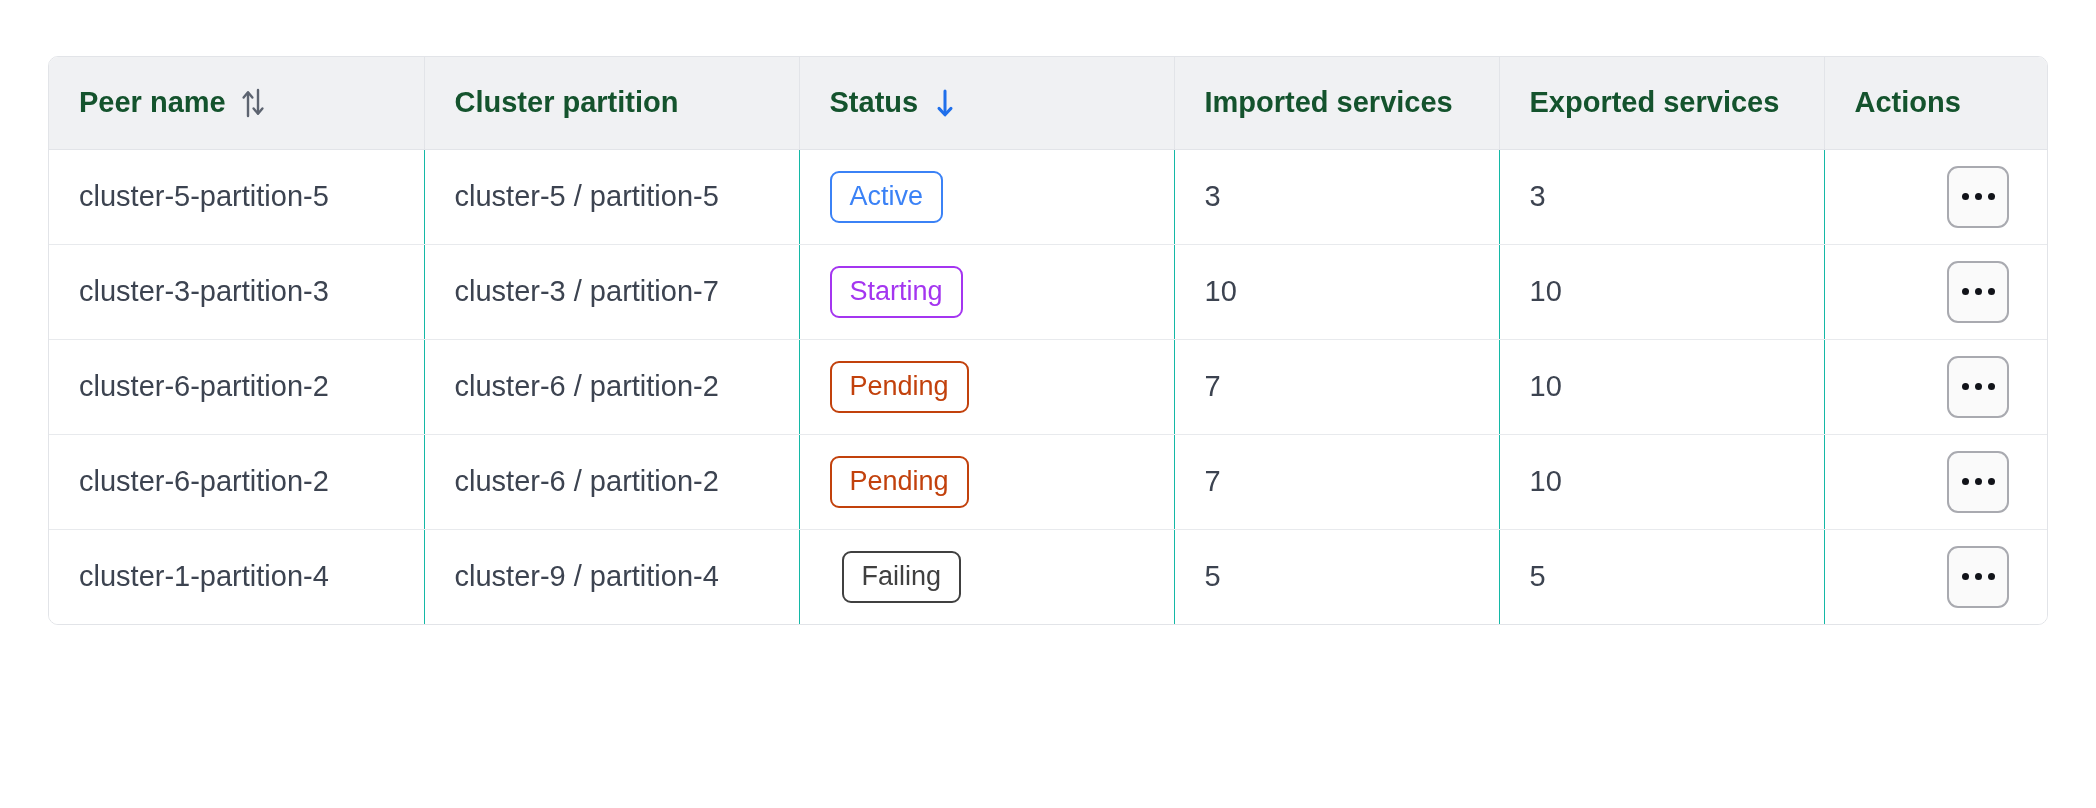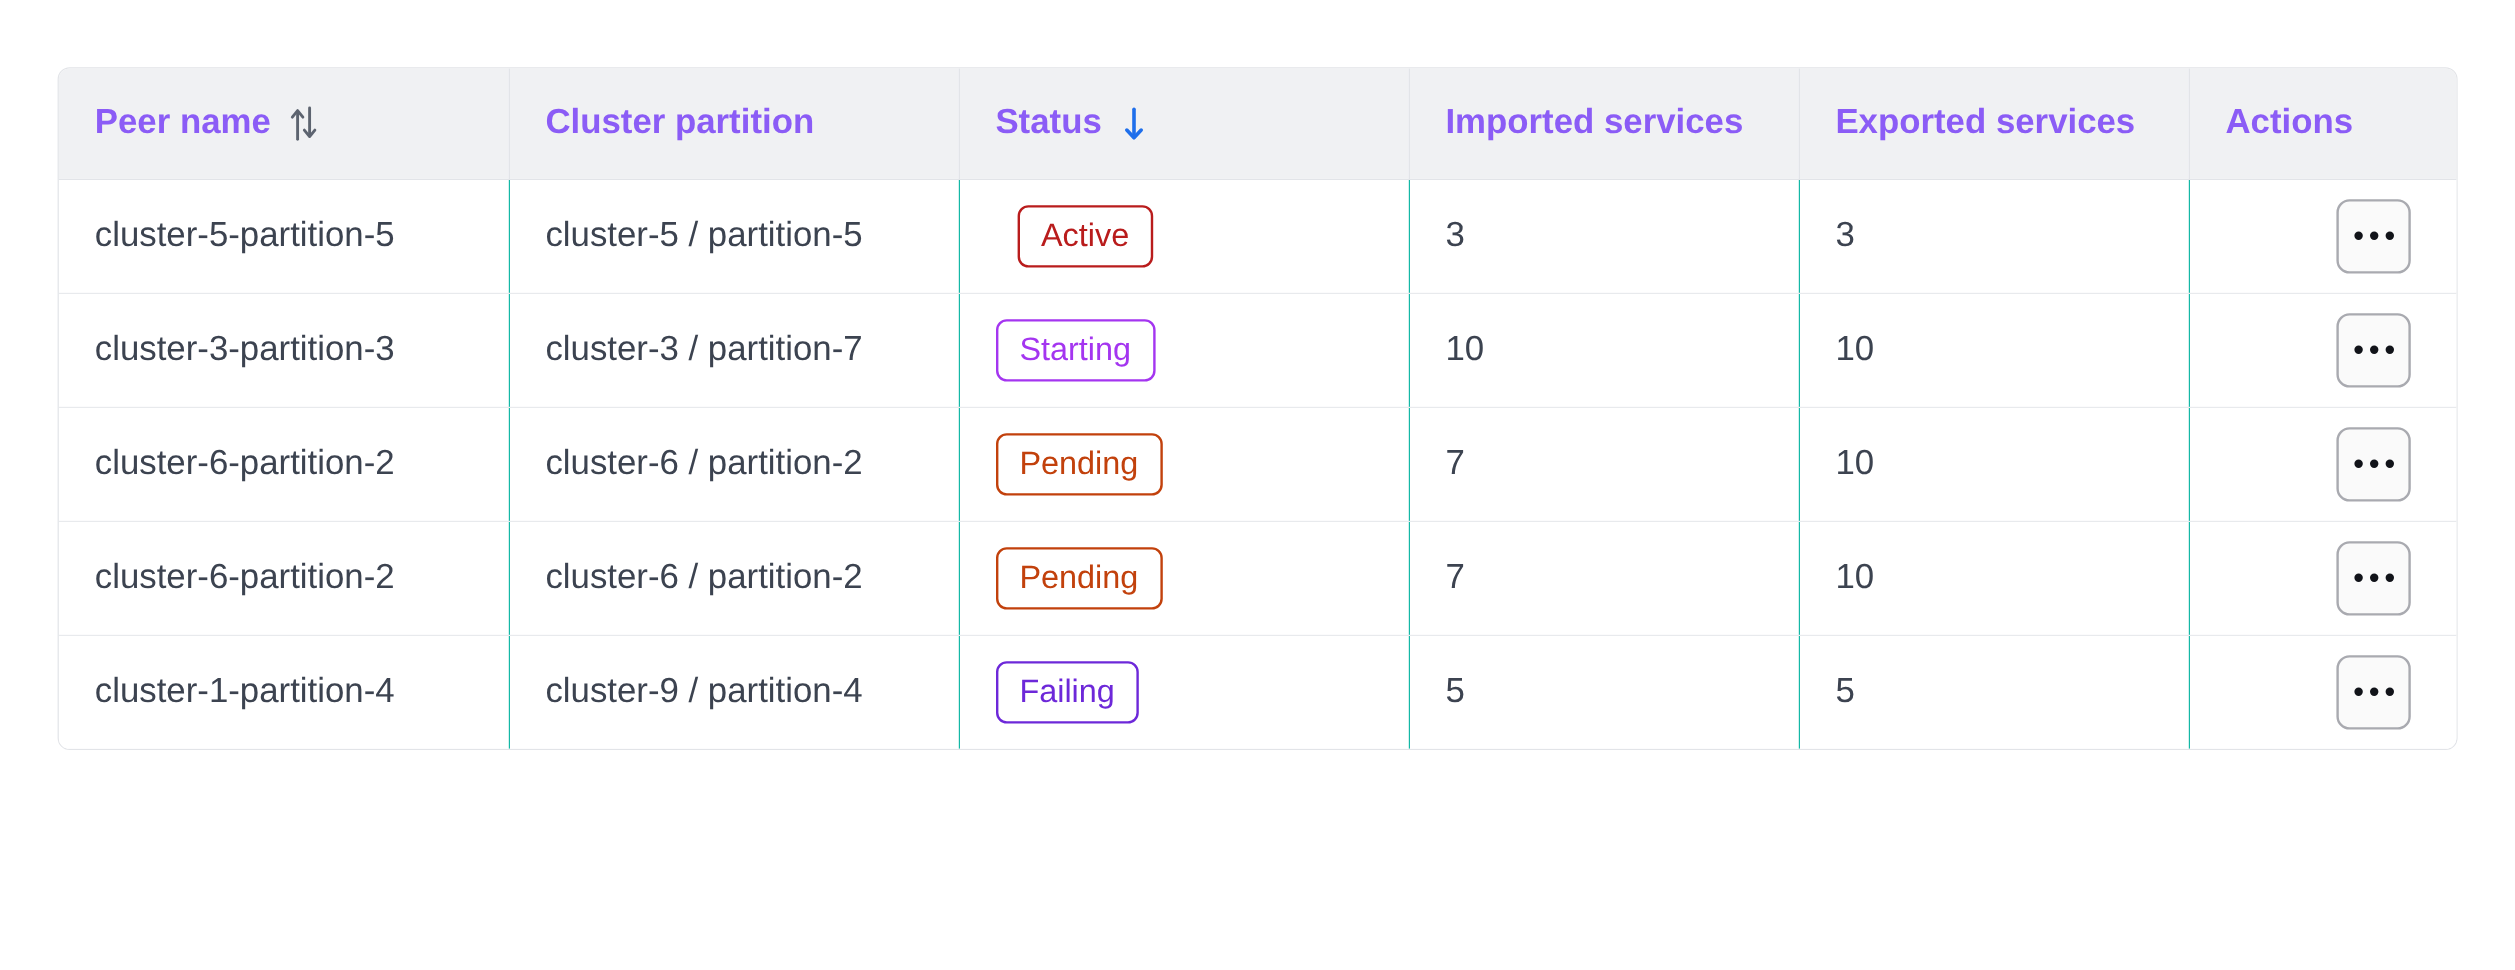--- a/index.html
+++ b/index.html
@@ -36,21 +36,21 @@
     table-layout: fixed;
   }
 
   
   thead th {
     background: #f0f1f3;
     height: 92px;
     padding: 0 30px;
     font-size: 29px;
     font-weight: bold;
-    color: #8b5cf6;
+    color: #14532d;
     text-align: left;
     vertical-align: middle;
     border-right: 1px solid #e2e4e8;
     border-bottom: 1px solid #e2e4e8;
     white-space: nowrap;
   }
   thead th:last-child {
     border-right: none;
     text-align: left;
     padding-right: 40px;
@@ -108,24 +108,24 @@
     height: 52px;
     padding: 0 18px;
     border-radius: 9px;
     border: 2px solid currentColor;
     font-size: 27px;
     font-weight: normal;
     line-height: 1;
     background: transparent;
     white-space: nowrap;
   }
-  .badge.active   { color: #b91c1c; margin-left: 18px; }
+  .badge.active   { color: #3b82f6; }
   .badge.starting { color: #a435f0; }
   .badge.pending  { color: #c2410c; }
-  .badge.failing  { color: #6d28d9; }
+  .badge.failing  { color: #404040; margin-left: 12px; }
 
   
   .action-btn {
     display: inline-flex;
     align-items: center;
     justify-content: center;
     width: 62px;
     height: 62px;
     border-radius: 11px;
     border: 2px solid #a9aab0;

